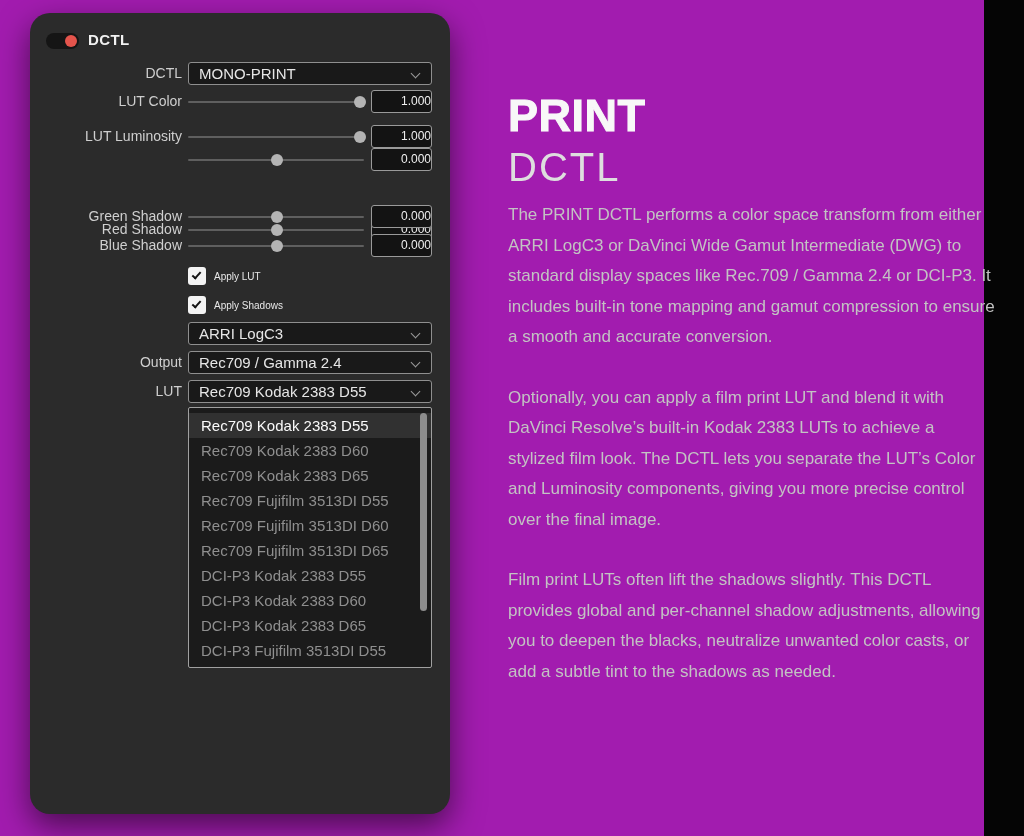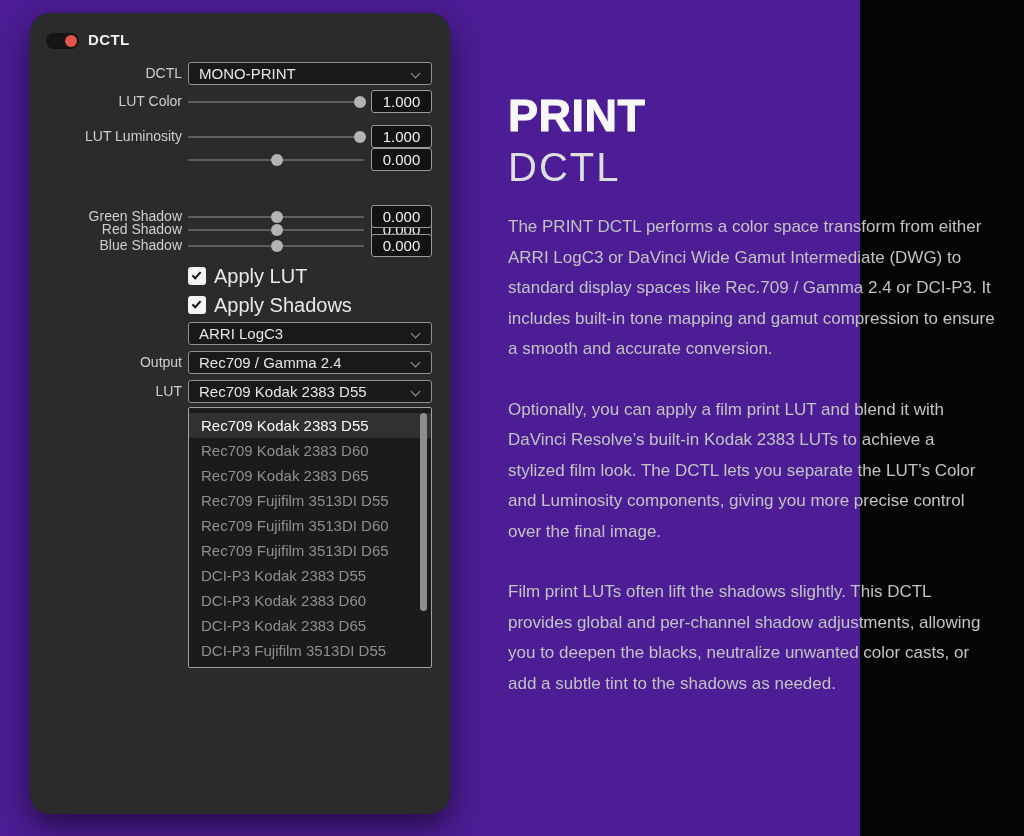--- a/index.html
+++ b/index.html
@@ -1,18 +1,18 @@
 <!DOCTYPE html>
 <html><head>
 <meta charset="utf-8">
 <style>
   * { margin:0; padding:0; box-sizing:border-box; }
   html,body { width:1024px; height:836px; background:#050505; overflow:hidden;
               font-family:"Liberation Sans", sans-serif; }
-  .stage { position:relative; width:860px; height:836px; background:#4c1d95; }
+  .stage { position:relative; width:984px; height:836px; background:#a21caf; }
 
   
   .panel { position:absolute; left:30px; top:13px; width:420px; height:801px;
            background:#2b2b2b; border-radius:20px;
            box-shadow:0 12px 32px rgba(0,0,0,.55); }
   .panel-header { position:absolute; left:0; top:17px; width:100%; height:22px; }
   .toggle { position:absolute; left:16px; top:3px; width:33px; height:16px;
             border-radius:9px; background:#151515; cursor:pointer; }
   .toggle .knob { position:absolute; right:2px; top:2px; width:12px; height:12px;
                   border-radius:50%; background:#e4544c; }
@@ -24,31 +24,31 @@
             text-align:right; font-size:14px; color:#cfcfcf; }
 
   
   .track { position:absolute; left:158px; top:0; width:178px; height:23px; cursor:pointer; }
   .track .line { position:absolute; left:0; right:2px; top:10.5px; height:2px;
                  background:#5f5f5f; border-radius:1px; }
   .handle { position:absolute; top:5.5px; width:12px; height:12px; border-radius:50%;
             background:#b4b4b4; }
   .valuebox { position:absolute; left:341px; top:0; width:61px; height:23px;
               background:#131313; border:1px solid #9a9a9a; border-radius:3px;
-              color:#f0f0f0; font-size:15px; line-height:21px; text-align:center; cursor:text; }
+              color:#f0f0f0; font-size:12px; line-height:21px; text-align:right; cursor:text; }
 
   
   .checkrow { position:absolute; left:0; width:100%; height:18px; }
   .checkbox { position:absolute; left:158px; top:0; width:18px; height:18px;
               background:#f4f4f4; border-radius:3px; cursor:pointer; }
   .checkbox .tick { position:absolute; left:6px; top:2.5px; width:5px; height:9px;
                     border-right:2.2px solid #141414; border-bottom:2.2px solid #141414;
                     transform:rotate(42deg); }
   .checklabel { position:absolute; left:184px; top:0; height:18px; line-height:19px;
-                font-size:20px; color:#e8e8e8; }
+                font-size:10px; color:#e8e8e8; }
 
   
   .selectbox { position:absolute; left:158px; top:0; width:244px; height:23px;
                background:#191919; border:1px solid #8f8f8f; border-radius:3px;
                cursor:pointer; }
   .selectbox .seltext { position:absolute; left:10px; top:0; height:21px; line-height:21px;
                         font-size:15px; color:#e6e6e6; white-space:nowrap; }
   .chev { position:absolute; right:12px; top:6.5px; width:7px; height:7px;
           border-right:1.6px solid #9a9a9a; border-bottom:1.6px solid #9a9a9a;
           transform:rotate(45deg); }
@@ -62,21 +62,21 @@
   .opt.selected { background:#313131; color:#fafafa; }
   .scrollthumb { position:absolute; right:4px; top:5px; width:7px; height:198px;
                  background:#8d8d8d; border-radius:4px; cursor:grab; }
 
   
   .doc { position:absolute; left:508px; top:92px; width:487px; }
   .doc-title { font-size:45px; line-height:1.05; font-weight:900; color:#f8f8f8;
                letter-spacing:.5px; -webkit-text-stroke:1px #f8f8f8; }
   .doc-subtitle { margin-top:7px; font-size:40px; line-height:1.05; font-weight:400;
                   color:#dedede; letter-spacing:2px; }
-  .doc-body { margin-top:24px; }
+  .doc-body { margin-top:12px; }
   .doc-body p { font-size:17px; line-height:30.5px; color:#c3c3c3; margin-bottom:30px; }
 </style>
 </head>
 <body>
 
 <div class="stage">
 
   <section class="panel">
     <div class="panel-header">
       <span class="toggle">

